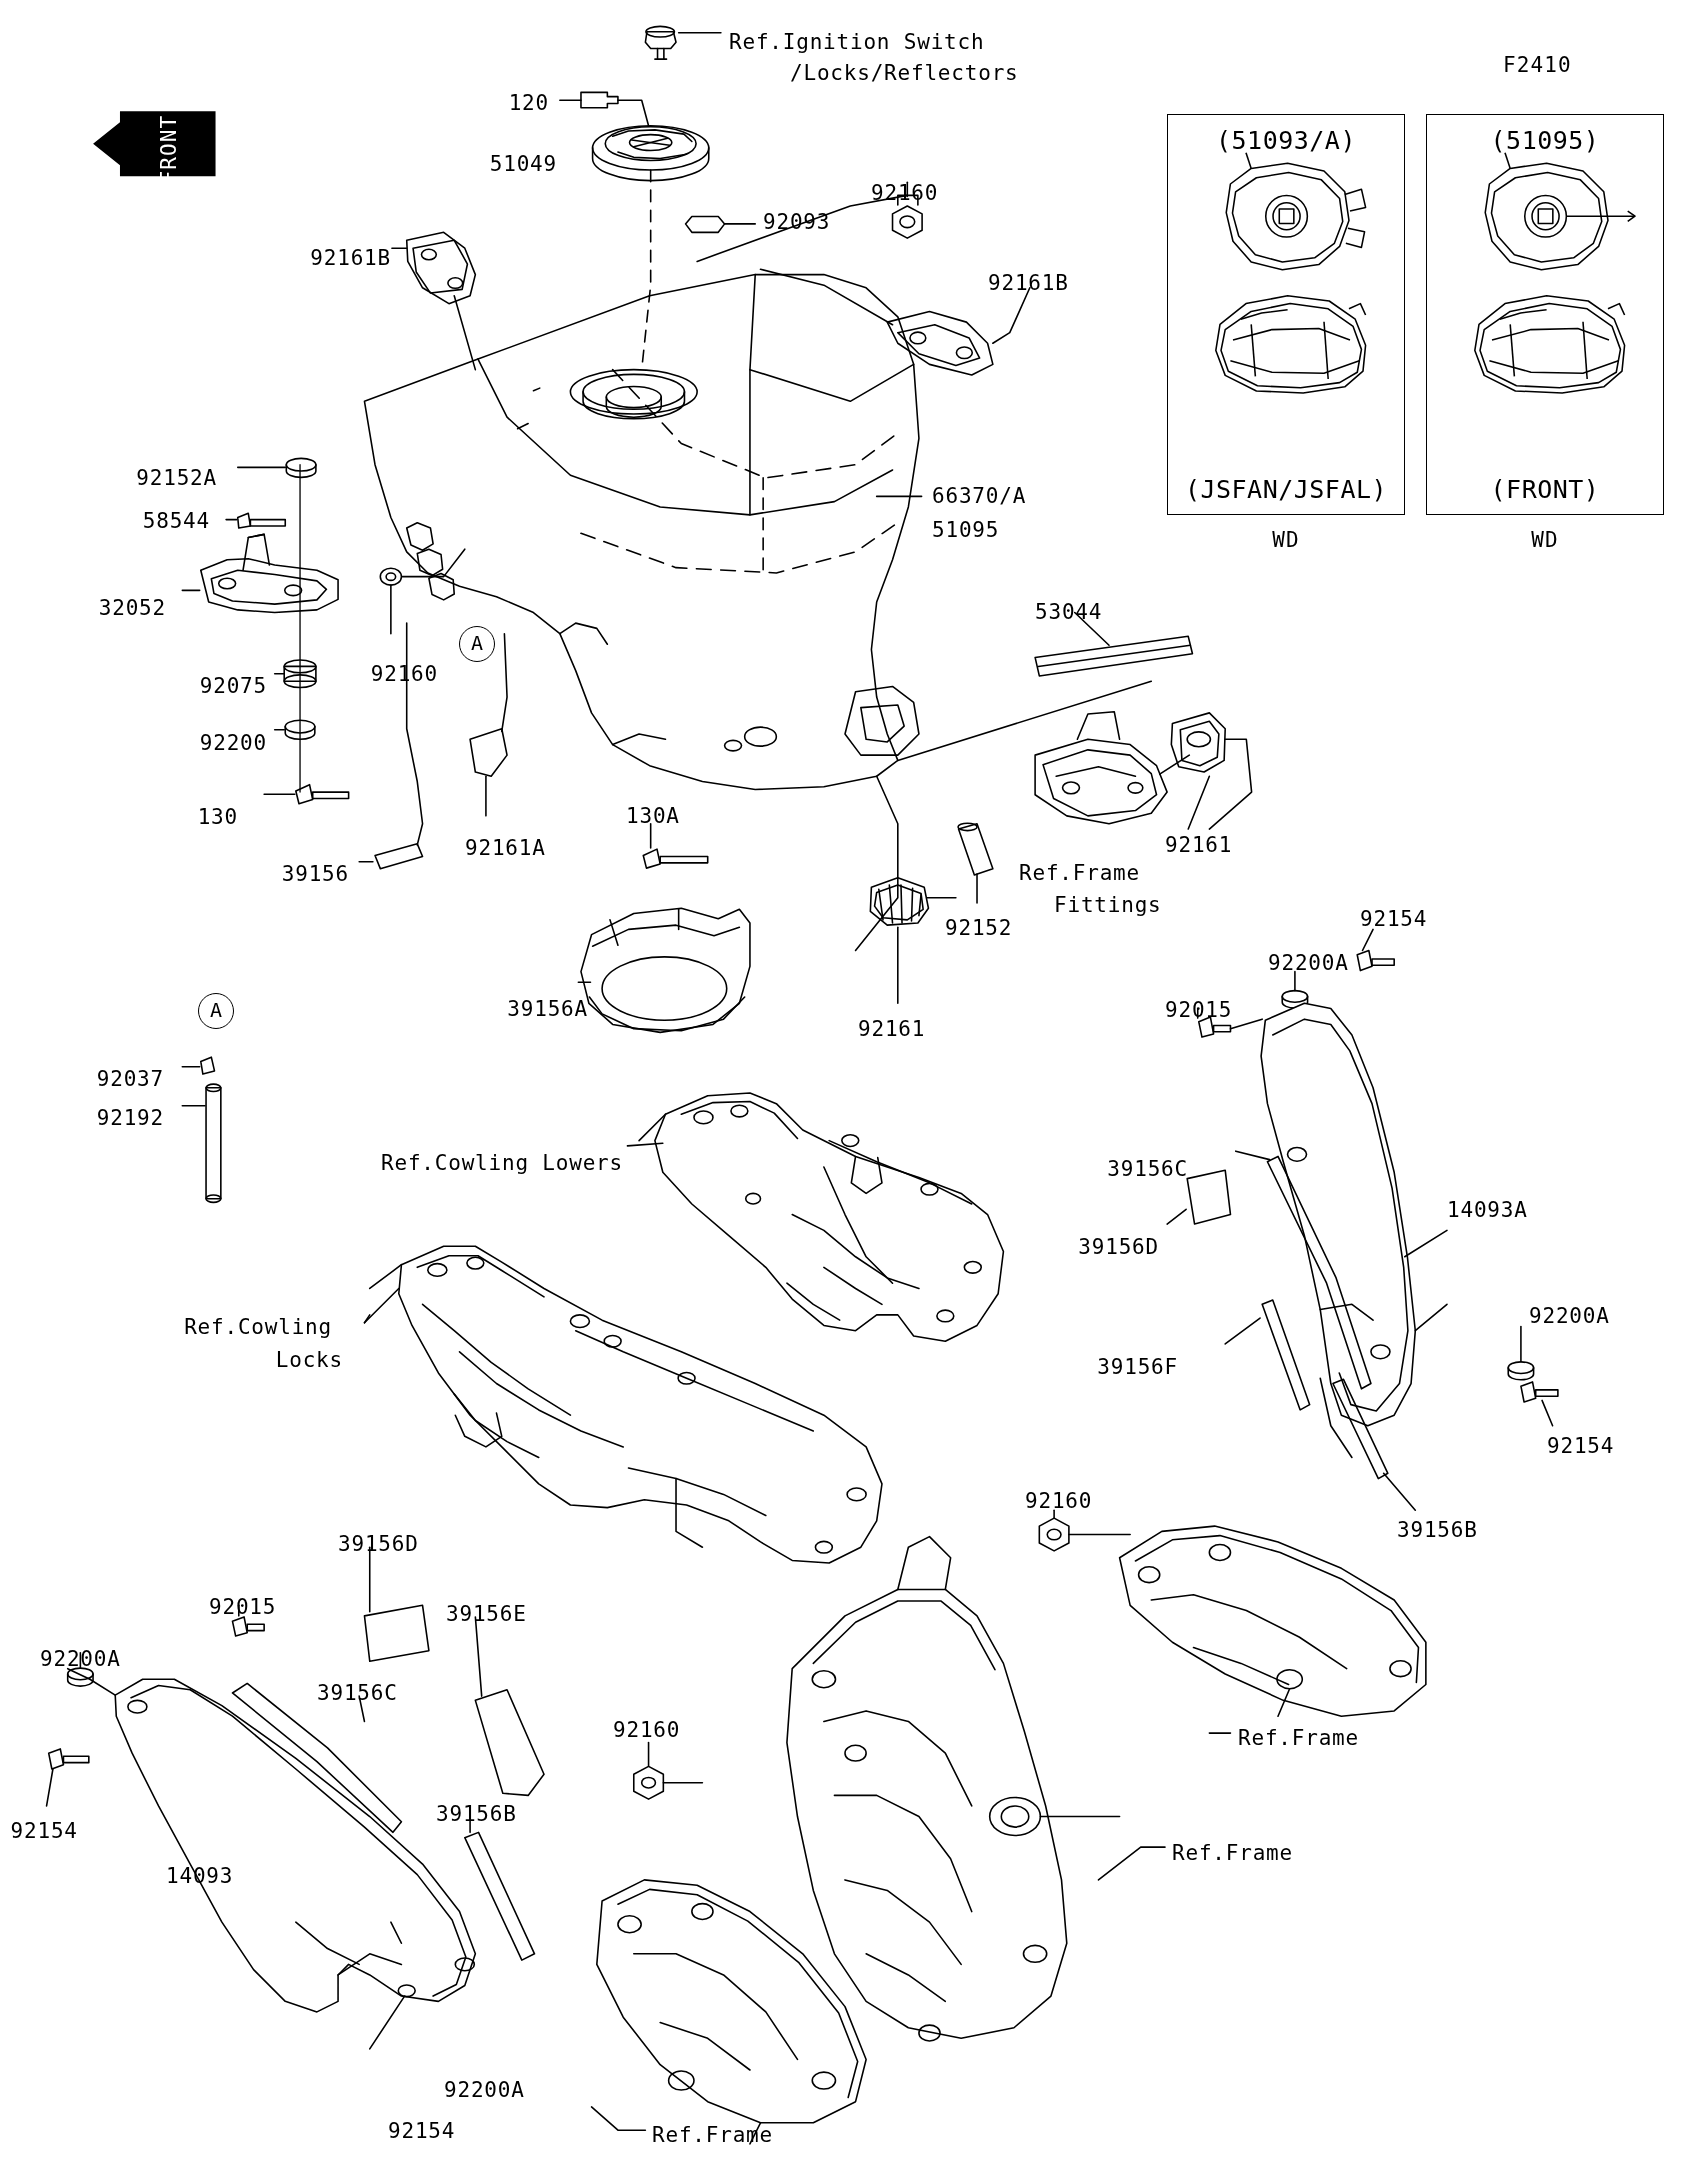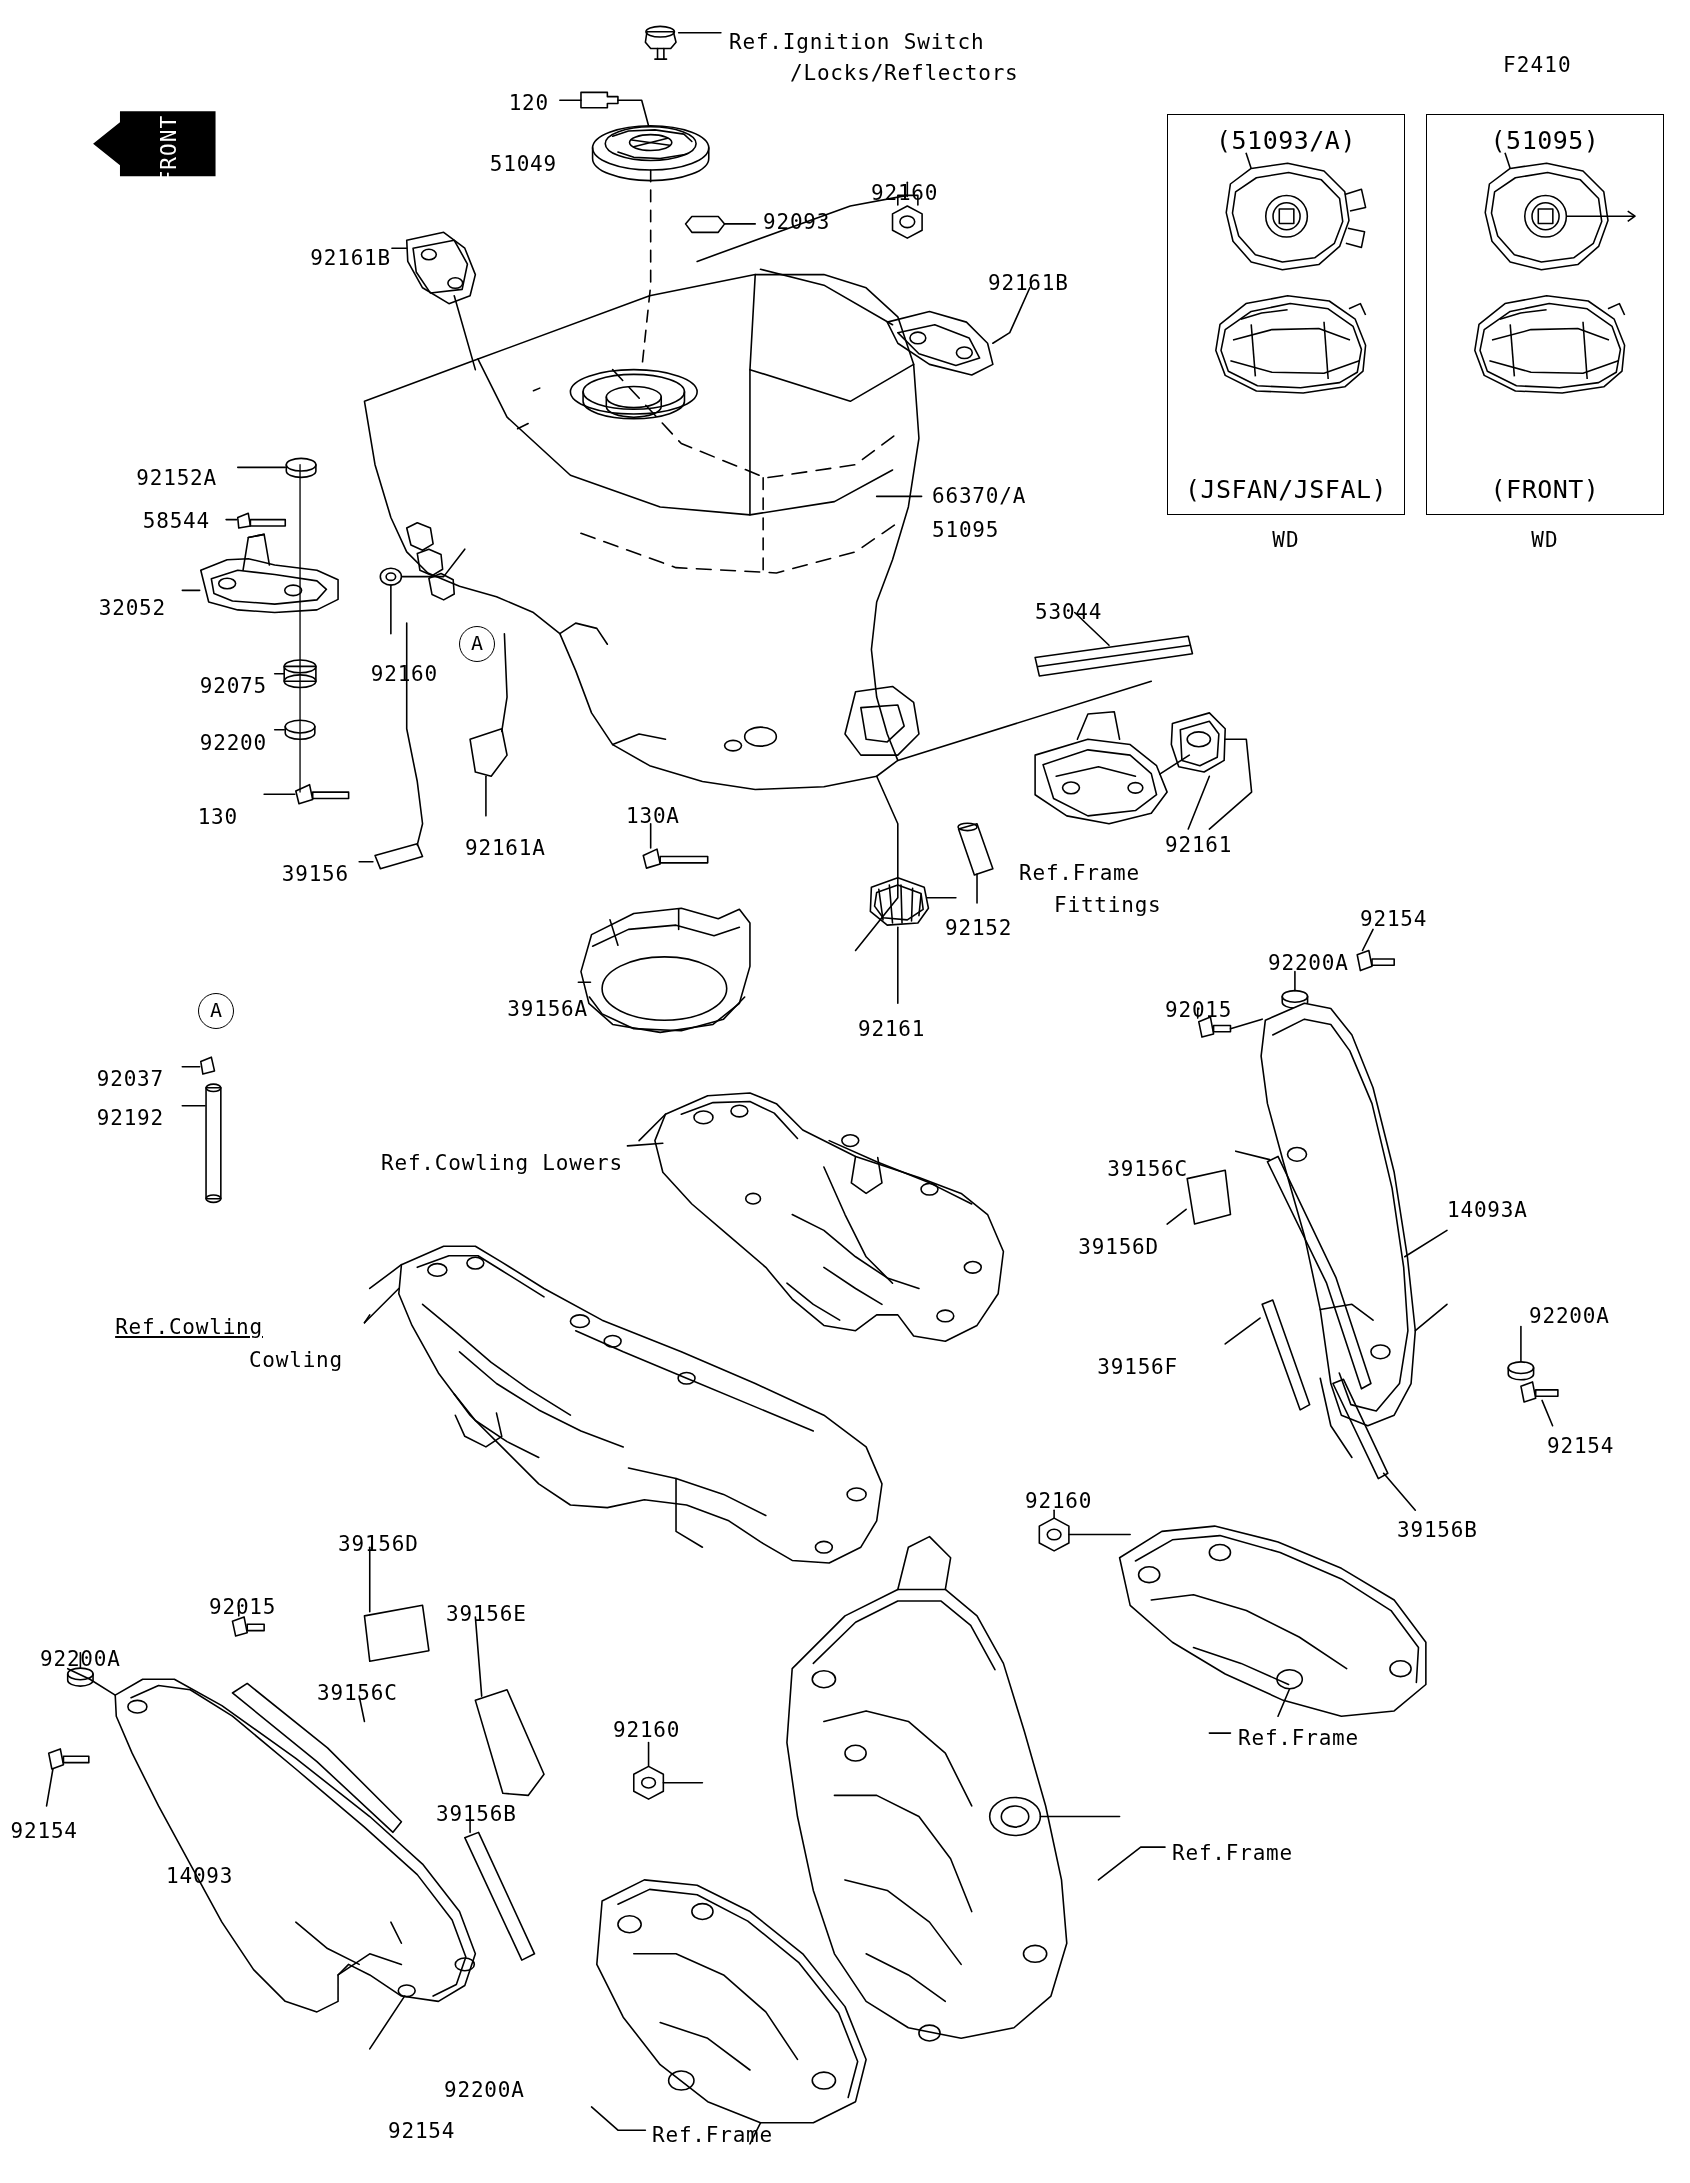--- a/index.html
+++ b/index.html
@@ -568,22 +568,22 @@
       <div class="lbl r" style="right: 1102px; top: 997px;">39156A</div>
       <div class="lbl" style="left: 1165px; top: 998px;">92015</div>
       <div class="lbl" style="left: 1268px; top: 951px;">92200A</div>
       <div class="lbl" style="left: 1360px; top: 907px;">92154</div>
       <div class="lbl r" style="right: 1526px; top: 1067px;">92037</div>
       <div class="lbl r" style="right: 1526px; top: 1106px;">92192</div>
       <div class="lbl r" style="right: 1067px; top: 1151px;">Ref.Cowling Lowers</div>
       <div class="lbl r" style="right: 502px; top: 1157px;">39156C</div>
       <div class="lbl r" style="right: 531px; top: 1235px;">39156D</div>
       <div class="lbl" style="left: 1447px; top: 1198px;">14093A</div>
-      <div class="lbl r" style="right: 1427px; top: 1315px; text-decoration: underline;">Ref.Cowling</div>
-      <div class="lbl r" style="right: 1347px; top: 1348px;">Cowling</div>
+      <div class="lbl r" style="right: 1358px; top: 1315px;">Ref.Cowling</div>
+      <div class="lbl r" style="right: 1347px; top: 1348px;">Locks</div>
       <div class="lbl r" style="right: 512px; top: 1355px;">39156F</div>
       <div class="lbl" style="left: 1529px; top: 1304px;">92200A</div>
       <div class="lbl" style="left: 1547px; top: 1434px;">92154</div>
       <div class="lbl" style="left: 338px; top: 1532px;">39156D</div>
       <div class="lbl" style="left: 209px; top: 1595px;">92015</div>
       <div class="lbl" style="left: 446px; top: 1602px; text-align: right;">39156E</div>
       <div class="lbl" style="left: 40px; top: 1647px;">92200A</div>
       <div class="lbl" style="left: 317px; top: 1681px;">39156C</div>
       <div class="lbl" style="left: 613px; top: 1718px;">92160</div>
       <div class="lbl" style="left: 10.6px; top: 1819px;">92154</div>

